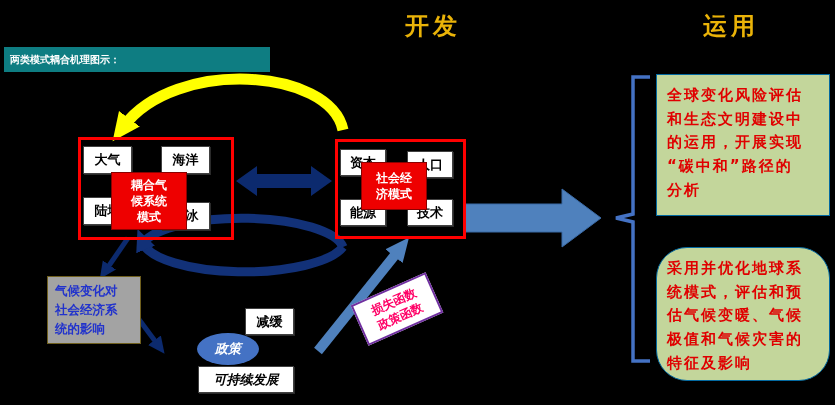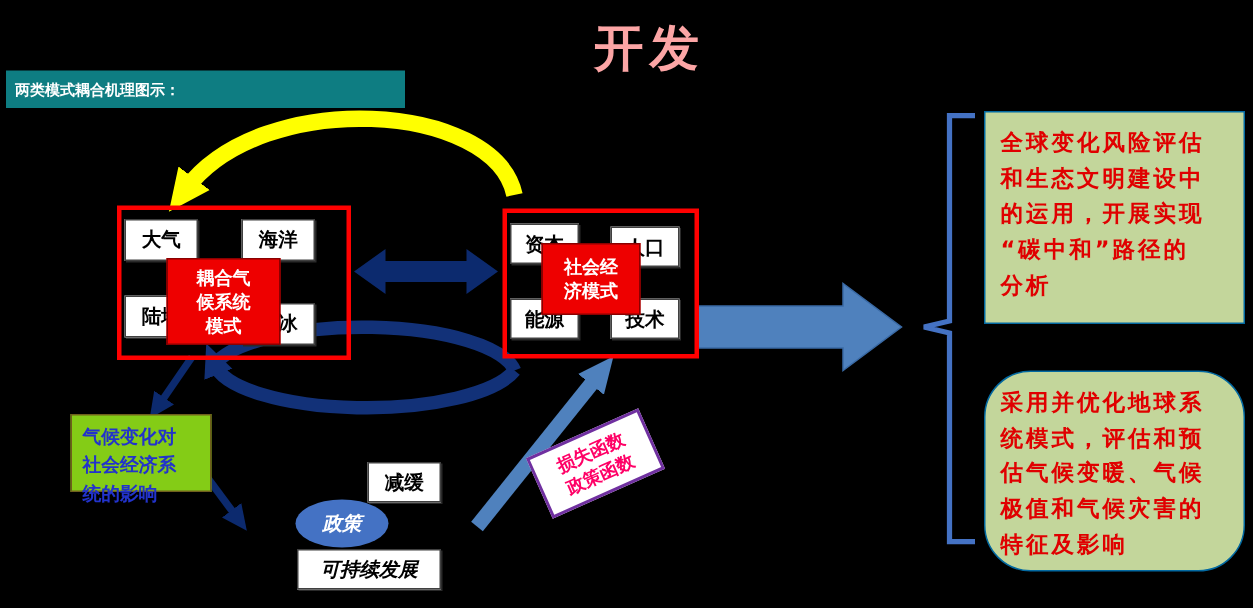--- a/index.html
+++ b/index.html
@@ -9,37 +9,37 @@
   }
   .preline { white-space:pre-line; }
   svg.layer { position:absolute; left:0; top:0; }
 
   .banner {
     position:absolute; left:4px; top:47px; width:254px; height:25px;
     background:#0e7d82; color:#fff; font-size:10px; font-weight:bold;
     display:flex; align-items:center; padding:0 6px;
   }
   .header-red {
-    position:absolute; color:#fca5a5; font-size:33px; font-weight:bold;
+    position:absolute; color:#eab308; font-size:24px; font-weight:bold;
     letter-spacing:4px; width:110px; text-align:center;
   }
   .cluster { position:absolute; border:3px solid #ff0000; background:transparent; }
   .box-white {
     position:absolute; background:#ffffff; border:1px solid #404040; color:#000;
     font-weight:bold; font-size:13px; display:flex; align-items:center;
     justify-content:center; box-shadow:1px 1px 0 #2a2a2a;
   }
   .center-red {
     position:absolute; background:#ee0000; border:1px solid #8a0000; color:#fff;
     font-weight:bold; font-size:12px; display:flex; align-items:center;
     justify-content:center; text-align:center; line-height:1.35;
   }
   .impact {
-    position:absolute; left:47px; top:276px; width:94px; height:52px;
-    background:#84cc16; border:1px solid #6f5f1d; color:#2233cc;
+    position:absolute; left:47px; top:276px; width:94px; height:68px;
+    background:#a3a3a3; border:1px solid #6f5f1d; color:#2233cc;
     font-weight:bold; font-size:12.5px; line-height:1.5; padding:5px 7px;
     box-sizing:border-box;
   }
   .policy {
     position:absolute; left:197px; top:333px; width:62px; height:32px;
     background:#4472c4; border-radius:50%; color:#fff; font-size:13px;
     font-weight:bold; display:flex; align-items:center; justify-content:center;font-style:italic;
   }
   .func {
     position:absolute; left:356px; top:287px; width:82px; height:44px;
@@ -91,20 +91,21 @@
     <polygon points="465,204 562,204 562,189 601,218 562,247 562,232 465,232" fill="#4f81bd" stroke="#3a6aa5" stroke-width="1"></polygon>
 
     <path d="M 650 77 L 633 77 L 633 214 L 616 218 L 633 222 L 633 361 L 650 361" fill="none" stroke="#4472c4" stroke-width="3.5"></path>
   </svg>
 
   <div class="banner">
     <span>两类模式耦合机理图示：</span>
   </div>
 
   <div class="header-red" style="left:378px; top:10px;">开发</div>
+  <div class="header-red" style="left:676px; top:10px;">运用</div>
 
   <div class="cluster" style="left:78px; top:137px; width:150px; height:97px;"></div>
   <div class="box-white" style="left:83px; top:146px; width:47px; height:26px;">大气</div>
   <div class="box-white" style="left:161px; top:146px; width:47px; height:26px;">海洋</div>
   <div class="box-white" style="left:83px; top:197px; width:47px; height:26px;">陆地</div>
   <div class="box-white" style="left:161px; top:202px; width:47px; height:26px;">海冰</div>
   <div class="center-red preline" style="left:111px; top:172px; width:74px; height:56px;">耦合气
 候系统
 模式</div>
 

